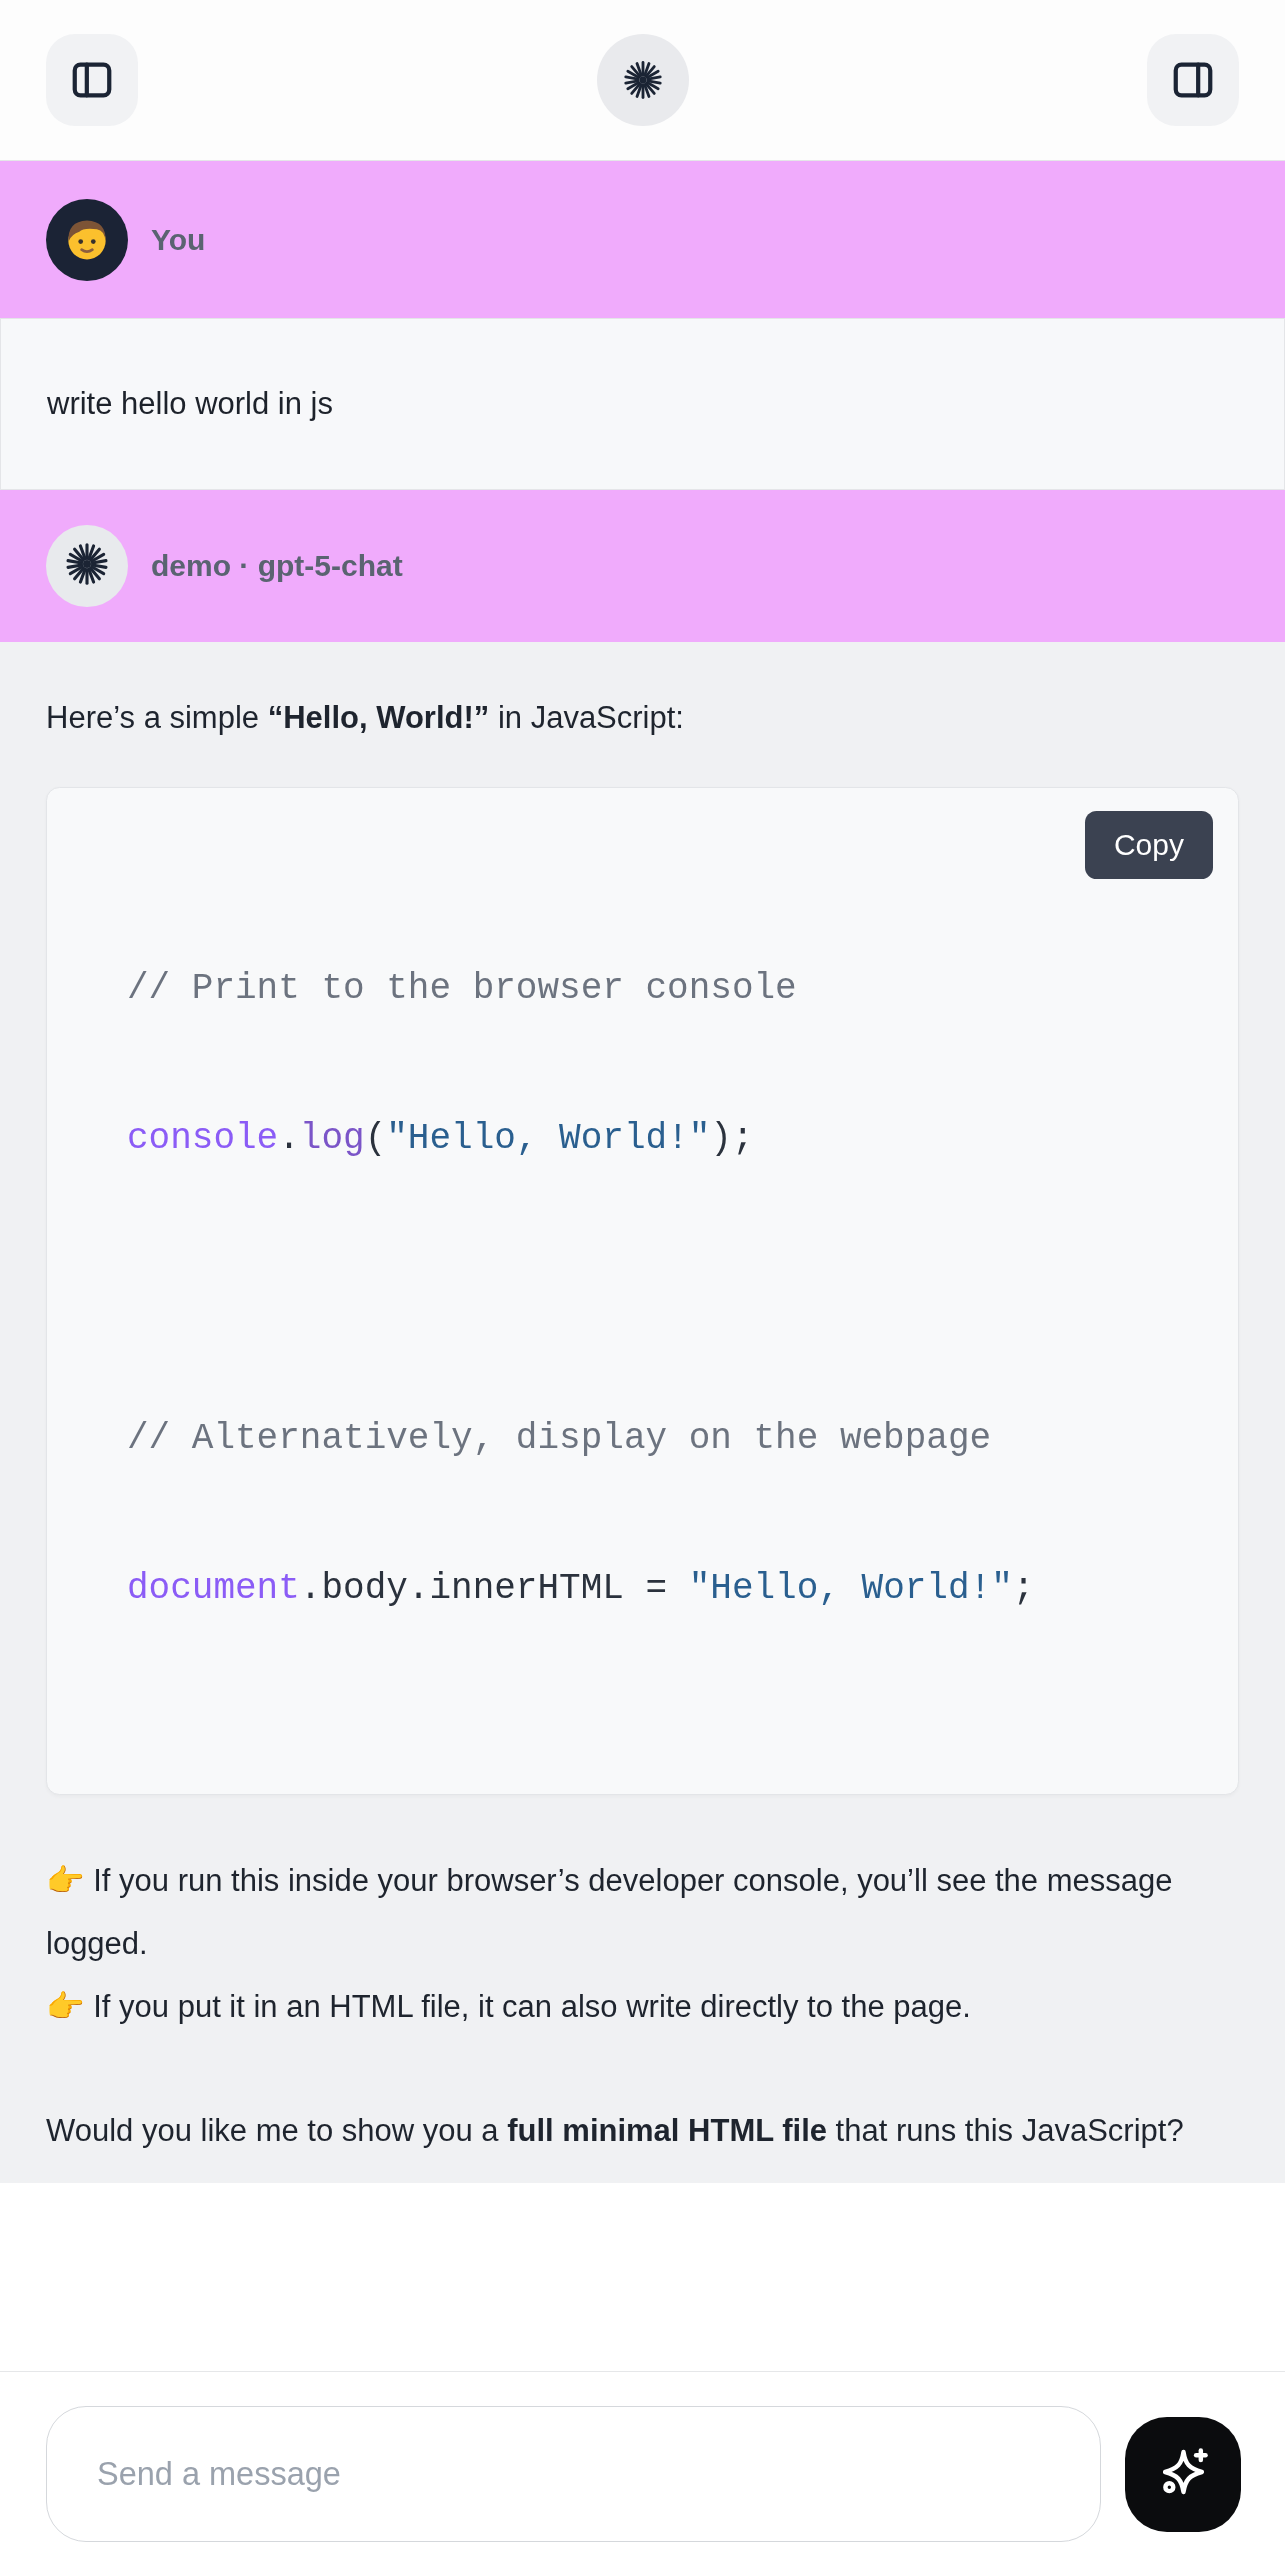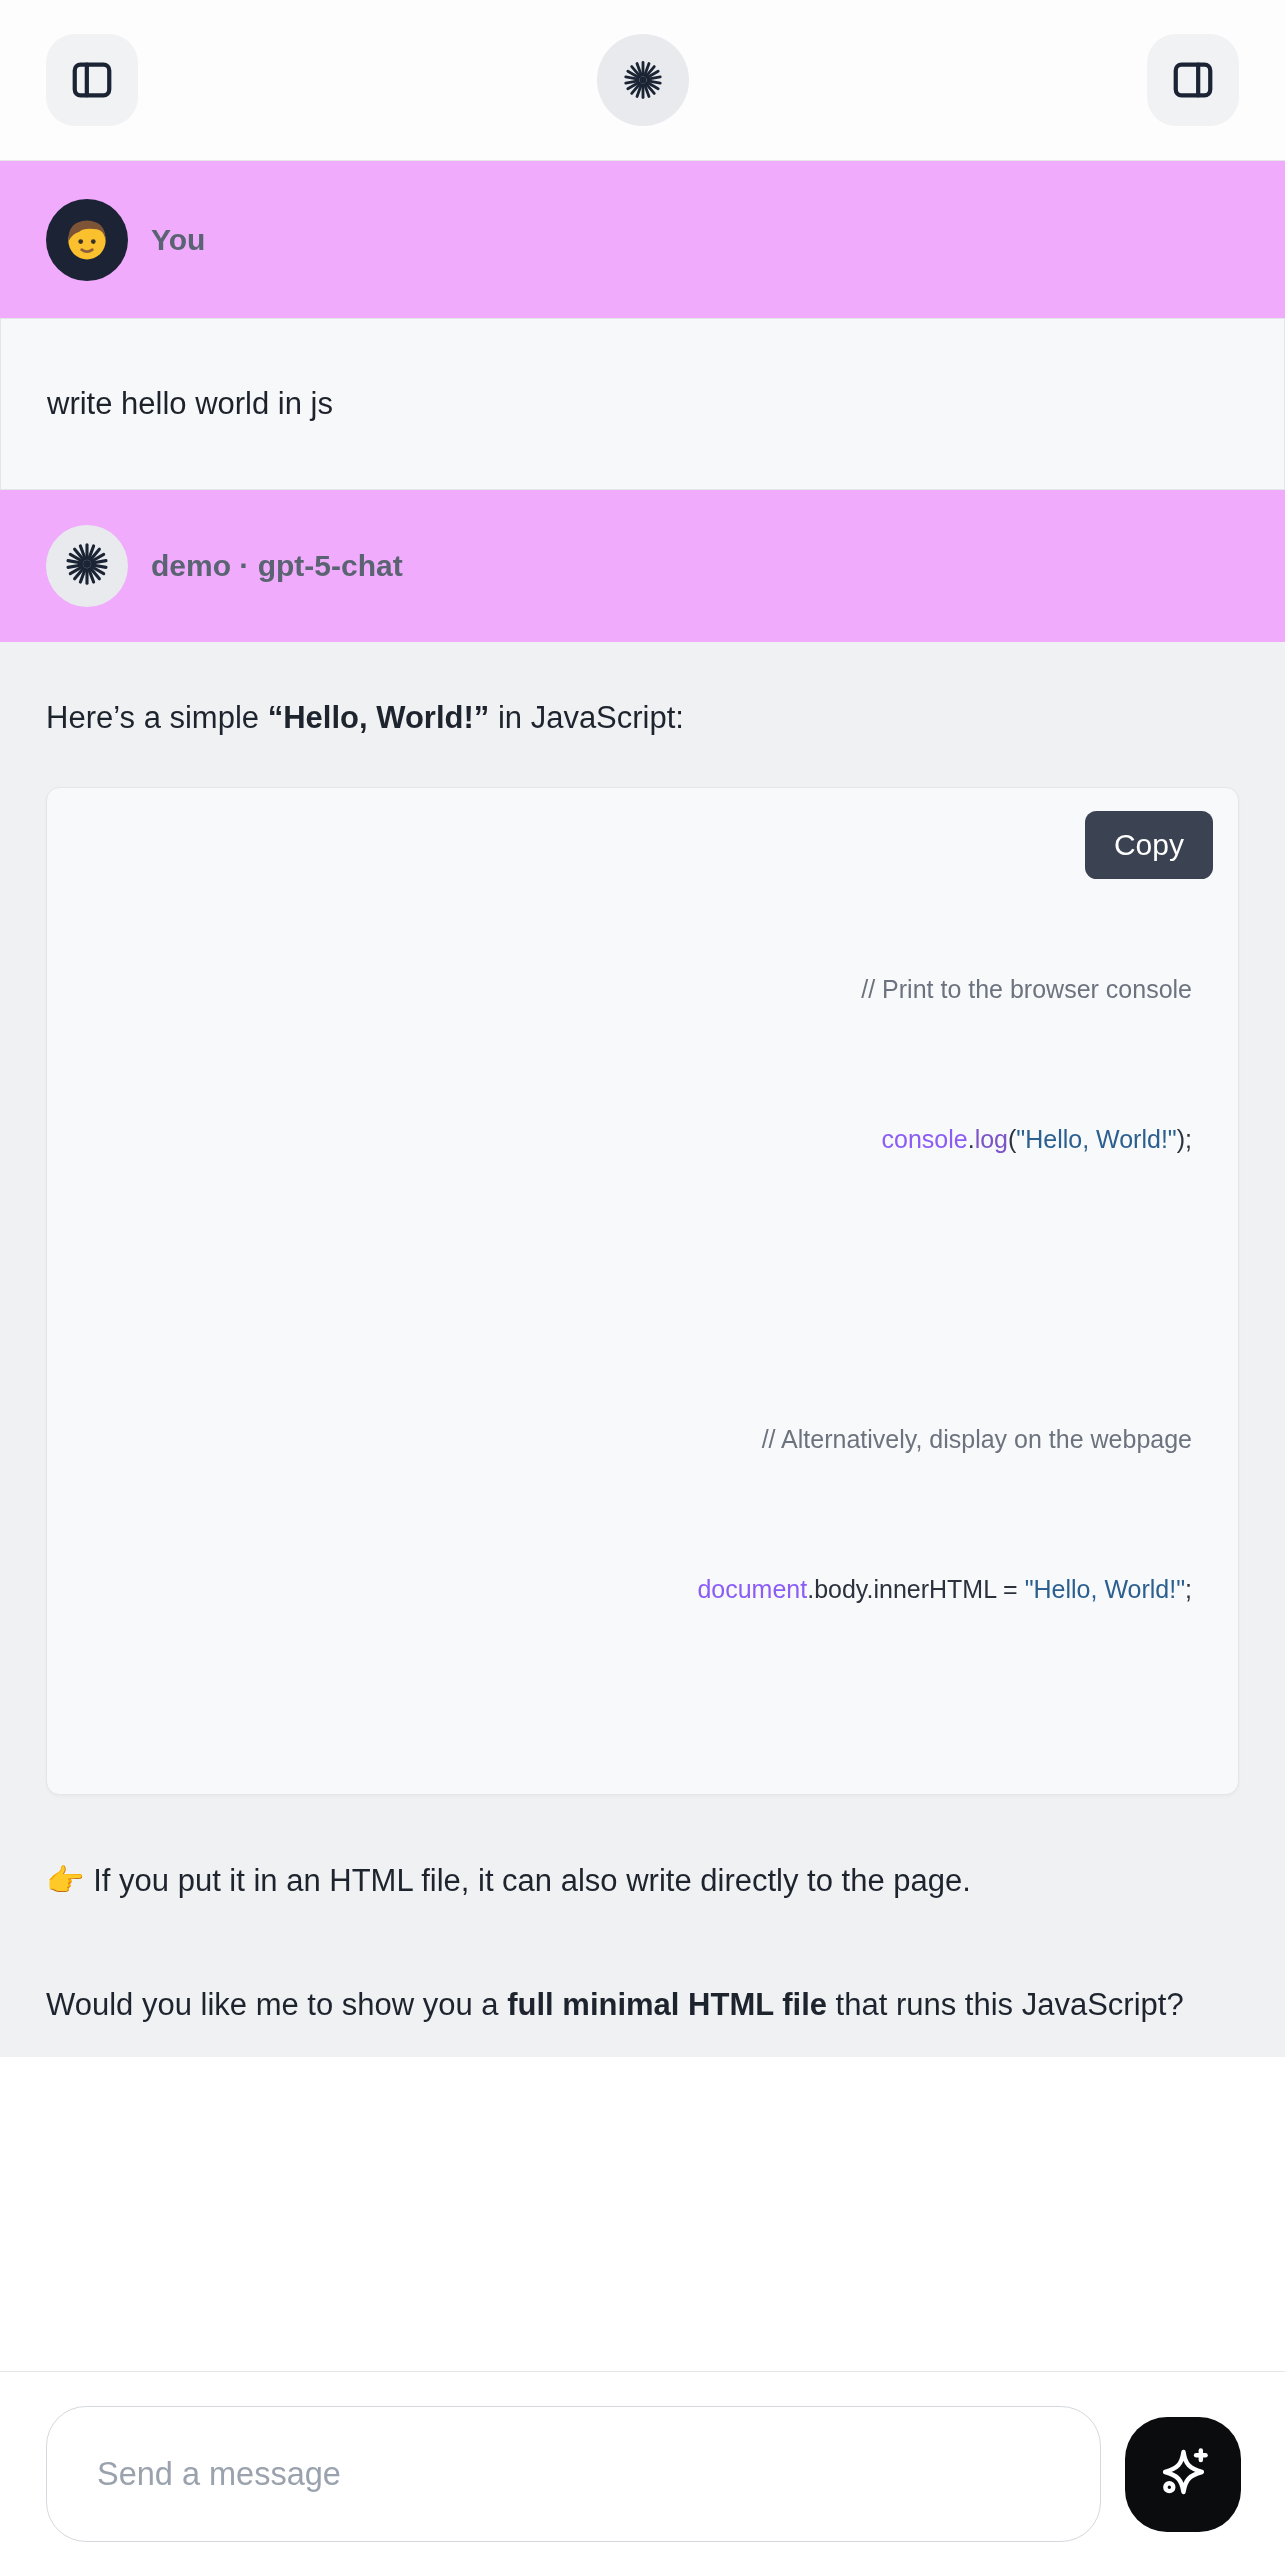--- a/index.html
+++ b/index.html
@@ -102,25 +102,24 @@
     background: #3b4251;
     color: #ffffff;
     border: none;
     border-radius: 11.5px;
     font-family: "Liberation Sans", sans-serif;
     font-size: 30px;
     padding: 17px 29px;
     cursor: pointer;
   }
   .code-pre {
-    font-family: Liberation Sans, sans-serif;
-    font-size: 25px;
+    font-family: Liberation Mono, monospace;
+    font-size: 36px;
     line-height: 50px;
     white-space: pre;
-    text-align: right;
   }
   .code-line { min-height: 50px; }
   .tok-plain   { color: #2b323d; }
   .tok-comment { color: #6c737f; }
   .tok-builtin { color: #8b5cf6; }
   .tok-function{ color: #7b55c8; }
   .tok-string  { color: #2a5f8f; }
 
   .para-notes { margin-top: 54px; }
   .note-line { display: block; }
@@ -270,20 +269,21 @@
     <div class="code-pre">
       <div class="code-line"><span class="tok-comment">// Print to the browser console</span></div>
       <div class="code-line"><span class="tok-builtin">console</span><span class="tok-plain">.</span><span class="tok-function">log</span><span class="tok-plain">(</span><span class="tok-string">"Hello, World!"</span><span class="tok-plain">);</span></div>
       <div class="code-line"></div>
       <div class="code-line"><span class="tok-comment">// Alternatively, display on the webpage</span></div>
       <div class="code-line"><span class="tok-builtin">document</span><span class="tok-plain">.body.innerHTML = </span><span class="tok-string">"Hello, World!"</span><span class="tok-plain">;</span></div>
     </div>
   </div>
 
   <p class="para-notes">
+    <span class="note-line">👉 If you run this inside your browser’s developer console, you’ll see the message logged.</span>
     <span class="note-line">👉 If you put it in an HTML file, it can also write directly to the page.</span>
   </p>
 
   <p class="para-question"><span>Would you like me to show you a </span><b>full minimal HTML file</b><span> that runs this JavaScript?</span></p>
 
 </div>
 
 <div class="spacer"></div>
 
 <div class="composer">

